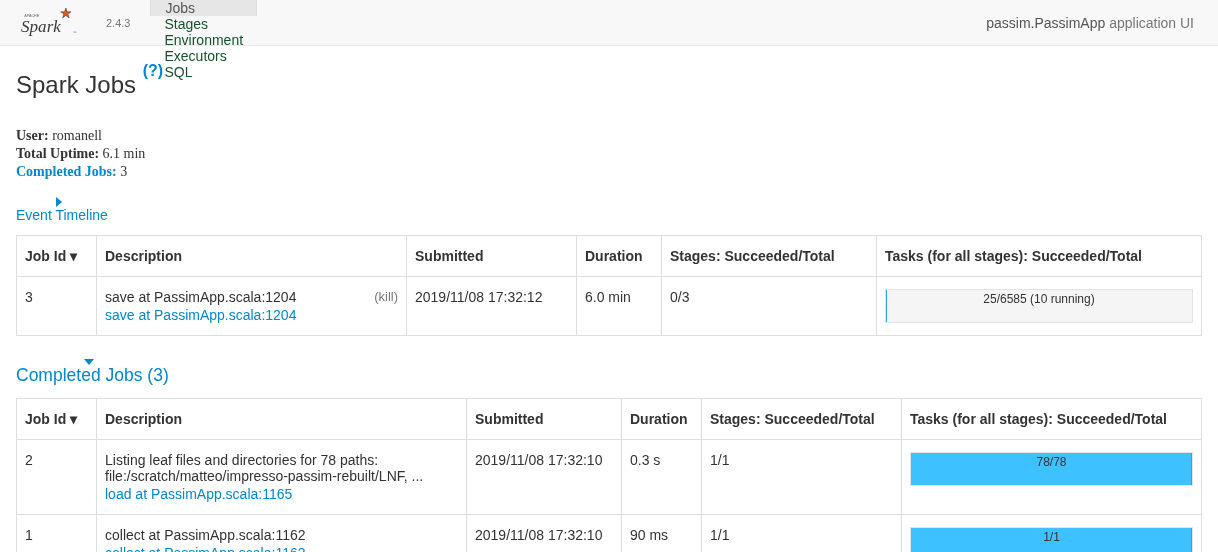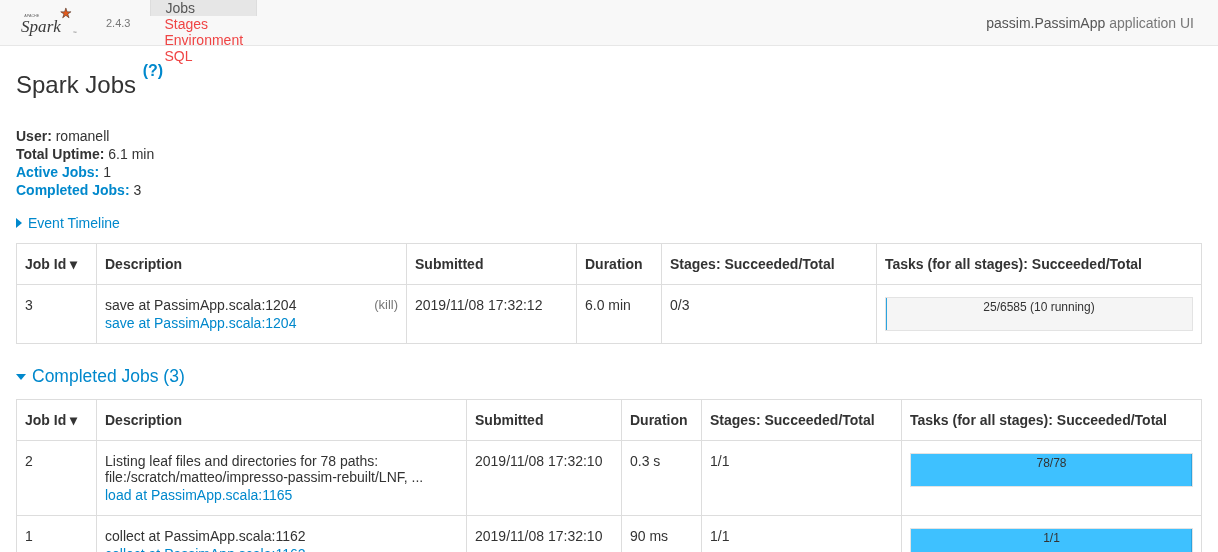--- a/index.html
+++ b/index.html
@@ -2,32 +2,32 @@
 <html><head>
 <meta charset="utf-8">
 <style>
 * { box-sizing: border-box; margin: 0; padding: 0; }
 body { font-family: "Helvetica Neue", Helvetica, Arial, sans-serif; font-size: 14px; color: #333; background: #fff; }
 .navbar { background: #f8f8f8; border-bottom: 1px solid #e7e7e7; height: 46px; display: flex; align-items: center; padding: 0 8px; }
 .brand { display: flex; align-items: center; padding: 0 12px; }
 .brand-logo { display: inline-flex; align-items: center; }
 .brand-ver { font-size: 11px; color: #777; margin-left: 22px; }
 .nav-tabs { display: flex; height: 100%; margin-left: 8px; flex-direction: column; }
-.nav-tab { display: flex; align-items: center; padding: 0 14px; color: #ef4444; text-decoration: none; height: 100%; cursor: pointer; }
+.nav-tab { display: flex; align-items: center; padding: 0 14px; color: #14532d; text-decoration: none; height: 100%; cursor: pointer; }
 .nav-tab.active { background: #e6e6e6; color: #555; border-left: 1px solid #ddd; border-right: 1px solid #ddd; }
 .nav-right { margin-left: auto; padding-right: 16px; color: #777; font-size: 14px; }
 .nav-right strong { color: #555; font-weight: normal; }
 .container { padding: 16px 16px 20px 16px; }
 h3.page-title { font-size: 24px; font-weight: 500; color: #333; margin-bottom: 28px; }
 .help { color: #08c; font-size: 16px; vertical-align: super; font-weight: bold; }
 .meta-list { list-style: none; margin-bottom: 10px; }
-.meta-list li { font-size: 14px; line-height: 1.3; }
+.meta-list li { font-size: 14px; line-height: 1.3; font-family: Liberation Serif, serif; }
 .meta-list strong { font-weight: bold; }
 a { color: #08c; text-decoration: none; cursor: pointer; }
-.collapse-toggle { color: #08c; cursor: pointer; display: inline-flex; align-items: center; margin: 6px 0; }
+.collapse-toggle { color: #08c; cursor: pointer; display: inline-flex; align-items: center; margin: 6px 0; flex-direction: column; }
 .arrow { display: inline-block; width: 0; height: 0; margin-right: 6px; }
 .arrow.down { border-left: 5px solid transparent; border-right: 5px solid transparent; border-top: 6px solid #08c; }
 .arrow.right { border-top: 5px solid transparent; border-bottom: 5px solid transparent; border-left: 6px solid #08c; }
 h4.section-title { color: #08c; font-size: 17.5px; font-weight: 500; display: inline; }
 table.jobs { width: 100%; border-collapse: collapse; margin-bottom: 16px; margin-top: 6px; }
 table.jobs th, table.jobs td { border: 1px solid #ddd; padding: 12px 8px; text-align: left; vertical-align: top; font-size: 14px; }
 table.jobs th { background: #fff; font-weight: bold; }
 .kill { color: #777; font-size: 13px; float: right; cursor: pointer; }
 .desc-line1 { color: #333; }
 .desc-link { color: #08c; cursor: pointer; display: inline-block; margin-top: 2px; }
@@ -51,37 +51,37 @@
         <text x="8" y="18" font-family="Arial" font-size="7" fill="#666">APACHE</text>
         <text x="100" y="50" font-family="Arial" font-size="7" fill="#666">™</text>
       </svg>
     </span>
     <span class="brand-ver">2.4.3</span>
   </div>
   <div class="nav-tabs">
     <a class="nav-tab active">Jobs</a>
     <a class="nav-tab">Stages</a>
     <a class="nav-tab">Environment</a>
+    <a class="nav-tab">Executors</a>
     <a class="nav-tab">SQL</a>
   </div>
   <div class="nav-right">
     <strong>passim.PassimApp</strong><span> application UI</span>
   </div>
 </div>
 
 <div class="container">
   <h3 class="page-title">
     <span>Spark Jobs</span>
     <sup><a class="help">(?)</a></sup>
   </h3>
 
   <ul class="meta-list">
     <li><strong>User:</strong><span> romanell</span></li>
     <li><strong>Total Uptime:</strong><span> 6.1 min</span></li>
-    <li><a><strong>Active Jobs:</strong></a><span> 1</span></li>
     <li><a><strong>Completed Jobs:</strong></a><span> 3</span></li>
   </ul>
 
   <div class="collapse-toggle">
     <span class="arrow right"></span>
     <a>Event Timeline</a>
   </div>
   <br>
 
 

